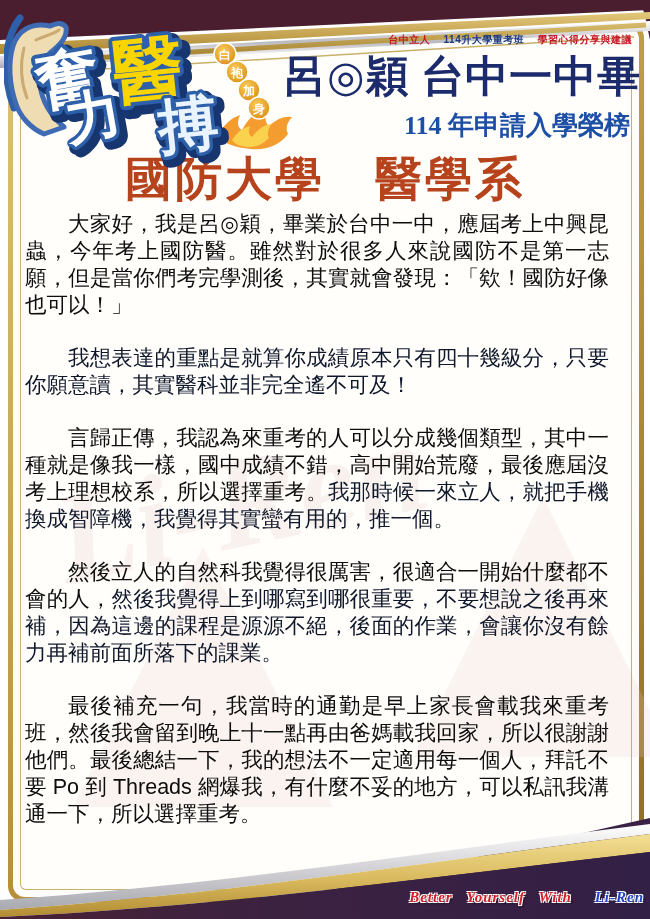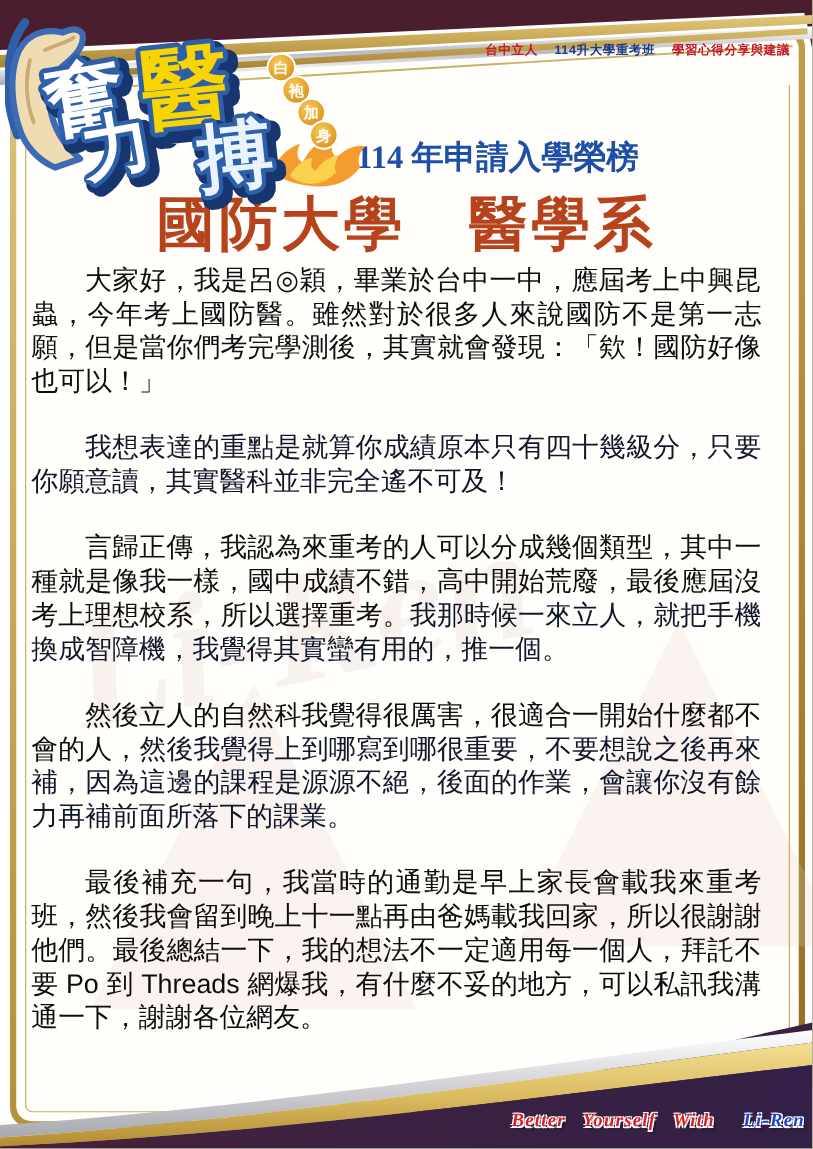--- a/index.html
+++ b/index.html
@@ -25,21 +25,21 @@
 
   
   .logo-svg{position:absolute;left:4px;top:14px;width:330px;height:160px;z-index:6;}
   .logo-ch{font-weight:900;paint-order:stroke;stroke-linejoin:round;}
 
   
   .tagline{position:absolute;top:33px;right:18px;z-index:5;font-size:10px;font-weight:bold;letter-spacing:.5px;white-space:nowrap;}
   .tagline .red{color:#c41824;} .tagline .navy{color:#1e3a7c;} .tagline .sep{display:inline-block;width:10px;}
   .student-line{position:absolute;left:283px;top:48px;z-index:5;font-family:"Liberation Serif","DejaVu Serif",serif;
                 font-size:43px;font-weight:900;color:#1b2b6b;letter-spacing:1px;white-space:nowrap;}
-  .honor-line{position:absolute;left:285px;top:108px;width:345px;z-index:5;text-align:left;
+  .honor-line{position:absolute;left:285px;top:108px;width:345px;z-index:5;text-align:right;
               font-family:"Liberation Serif","DejaVu Serif",serif;font-size:26px;font-weight:900;color:#1e4fa6;}
   .admission-title{position:absolute;left:0;right:0;top:148px;z-index:5;text-align:center;
                    font-size:47px;font-weight:900;color:#b6431c;letter-spacing:3px;}
 
   
   .body-text{position:absolute;left:25px;right:25px;top:211px;z-index:5;
              font-size:21.5px;line-height:27px;color:#0d0d0d;text-align:justify;}
   .body-text p{margin:0 16px 26px 0;text-indent:2em;}
   .body-text .red{color:#0f172a;}
 
@@ -134,29 +134,30 @@
       <circle cx="255" cy="94" r="11" fill="url(#coinG)" stroke="#ffffff" stroke-width="1.5"></circle>
       <text x="255" y="98.5">身</text>
     </g>
   </svg>
 
   <div class="tagline">
     <span class="red">台中立人</span><span class="sep"></span>
     <span class="navy">114升大學重考班</span><span class="sep"></span>
     <span class="red">學習心得分享與建議</span>
   </div>
+  <div class="student-line">呂◎穎 台中一中畢</div>
   <div class="honor-line">114 年申請入學榮榜</div>
   <div class="admission-title">國防大學　醫學系</div>
 
   <div class="body-text" id="body-paragraphs">
       <p><span>大家好，我是呂◎穎，畢業於台中一中，應屆考上中興昆蟲，今年考上國防醫。雖然對於很多人來說國防不是第一志願，但是當你們考完學測後，其實就會發現：「欸！國防好像也可以！」</span></p>
       <p><span class="red">我想表達的重點是就算你成績原本只有四十幾級分，只要你願意讀，其實醫科並非完全遙不可及！</span></p>
       <p><span>言歸正傳，我認為來重考的人可以分成幾個類型，其中一種就是像我一樣，國中成績不錯，高中開始荒廢，最後應屆沒考上理想校系，所以選擇重考。</span><span class="red">我那時候一來立人，就把手機換成智障機，我覺得其實蠻有用的，推一個。</span></p>
       <p><span>然後立人的自然科我覺得很厲害，很適合一開始什麼都不會的人，</span><span class="red">然後我覺得上到哪寫到哪很重要，不要想說之後再來補，因為這邊的課程是源源不絕，後面的作業，會讓你沒有餘力再補前面所落下的課業。</span></p>
-      <p><span>最後補充一句，我當時的通勤是早上家長會載我來重考班，然後我會留到晚上十一點再由爸媽載我回家，所以很謝謝他們。最後總結一下，我的想法不一定適用每一個人，拜託不要 Po 到 Threads 網爆我，有什麼不妥的地方，可以私訊我溝通一下，謝謝各位網友。</span></p>
+      <p><span>最後補充一句，我當時的通勤是早上家長會載我來重考班，然後我會留到晚上十一點再由爸媽載我回家，所以很謝謝他們。最後總結一下，我的想法不一定適用每一個人，拜託不要 Po 到 Threads 網爆我，有什麼不妥的地方，可以私訊我溝通一下，所以選擇重考。</span></p>
     </div>
 
   <svg class="bottom-svg" viewBox="0 0 650 109" preserveAspectRatio="none">
     <defs>
       <linearGradient id="silvB" x1="0" y1="0" x2="0" y2="1">
         <stop offset="0" stop-color="#ffffff"></stop>
           <stop offset="1" stop-color="#a8a8b0"></stop>
       </linearGradient>
       <linearGradient id="goldB" x1="0" y1="0" x2="0" y2="1">
         <stop offset="0" stop-color="#f3df93"></stop>

